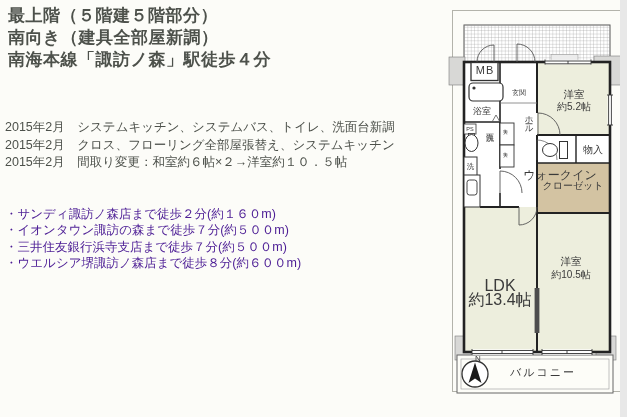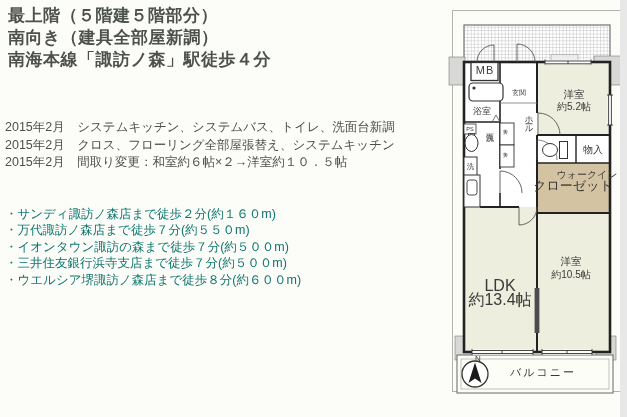--- a/index.html
+++ b/index.html
@@ -4,21 +4,21 @@
 <style>
   html,body { margin:0; padding:0; background:#e8e8e8; }
   .page {
     position:relative; width:620px; height:417px; background:#fcfcf8;
     font-family:Liberation Sans, sans-serif; overflow:hidden;
   }
   .headline { position:absolute; left:8px; top:5px; color:#4d514b; font-size:17px;
               line-height:22px; font-weight:600; letter-spacing:.5px; white-space:nowrap; }
   .reno { position:absolute; left:5px; top:119px; color:#4d514b; font-size:12.5px;
           line-height:17.6px; font-weight:500; white-space:nowrap; }
-  .nearby { position:absolute; left:5px; top:206px; color:#0f766e; font-size:12.5px;
+  .nearby { position:absolute; left:5px; top:206px; color:#4c1d95; font-size:12.5px;
             line-height:16.4px; font-weight:500; white-space:nowrap; }
   .floorplan { position:absolute; left:447px; top:3px; width:180px; height:402px; }
   .floorplan svg { position:absolute; left:0; top:0; }
   .fp-label { position:absolute; color:#3a3a3a; transform:translate(-50%,-50%);
               text-align:center; line-height:1.2; white-space:pre; }
   .fp-vert { position:absolute; color:#3a3a3a; writing-mode:vertical-rl;
              text-orientation:upright; line-height:1; }
 </style>
 </head>
 <body>
@@ -32,21 +32,20 @@
   </div>
 
   <div class="reno">
     <div>2015年2月　システムキッチン、システムバス、トイレ、洗面台新調</div>
     <div>2015年2月　クロス、フローリング全部屋張替え、システムキッチン</div>
     <div>2015年2月　間取り変更：和室約６帖×２→洋室約１０．５帖</div>
   </div>
 
   <div class="nearby">
     <div>・サンディ諏訪ノ森店まで徒歩２分(約１６０m)</div>
-    <div>・万代諏訪ノ森店まで徒歩７分(約５５０m)</div>
     <div>・イオンタウン諏訪の森まで徒歩７分(約５００m)</div>
     <div>・三井住友銀行浜寺支店まで徒歩７分(約５００m)</div>
     <div>・ウエルシア堺諏訪ノ森店まで徒歩８分(約６００m)</div>
   </div>
 
   <div class="floorplan">
     <svg width="180" height="402" viewBox="0 0 180 402">
       <defs>
         <pattern id="hatch" width="3.4" height="3.4" patternUnits="userSpaceOnUse">
           <path d="M0 0H3.4 M0 0V3.4" stroke="#949494" stroke-width="0.55" fill="none"></path>
@@ -141,22 +140,22 @@
     <div class="fp-label" style="left:23px; top:126px; font-size:5.5px;">PS</div>
     <div class="fp-vert" style="left:38px; top:124px; font-size:8px;">洗面</div>
     <div class="fp-label" style="left:23.5px; top:163px; font-size:7.5px;">洗</div>
     <div class="fp-label" style="left:72px; top:90px; font-size:7px;">玄関</div>
     <div class="fp-vert" style="left:78px; top:107px; font-size:8.5px;">ホール</div>
     <div class="fp-vert" style="left:55.5px; top:123px; font-size:4.3px;">物入</div>
     <div class="fp-vert" style="left:55.5px; top:146px; font-size:4.3px;">物入</div>
     <div class="fp-label" style="left:127px; top:91px; font-size:10.5px;">洋室</div>
     <div class="fp-label" style="left:127px; top:104px; font-size:10px;">約5.2帖</div>
     <div class="fp-label" style="left:146px; top:147px; font-size:10px;text-align:right;">物入</div>
-    <div class="fp-label" style="left:140px; top:172px; font-size:10px;">ウォークイン</div>
-    <div class="fp-label" style="left:126px; top:183px; font-size:13px;">クローゼット</div>
+    <div class="fp-label" style="left:113px; top:172px; font-size:12px;">ウォークイン</div>
+    <div class="fp-label" style="left:126px; top:183px; font-size:10px;">クローゼット</div>
     <div class="fp-label" style="left:124px; top:258px; font-size:10.5px;">洋室</div>
     <div class="fp-label" style="left:124px; top:272px; font-size:10px;">約10.5帖</div>
     <div class="fp-label" style="left:53px; top:283px; font-size:16px;">LDK</div>
     <div class="fp-label" style="left:53px; top:297px; font-size:16px;">約13.4帖</div>
     <div class="fp-label" style="left:96px; top:370px; font-size:11px; letter-spacing:2px;">バルコニー</div>
     <div class="fp-label" style="left:31px; top:356px; font-size:8px;">N</div>
   </div>
 
 </div>
 

